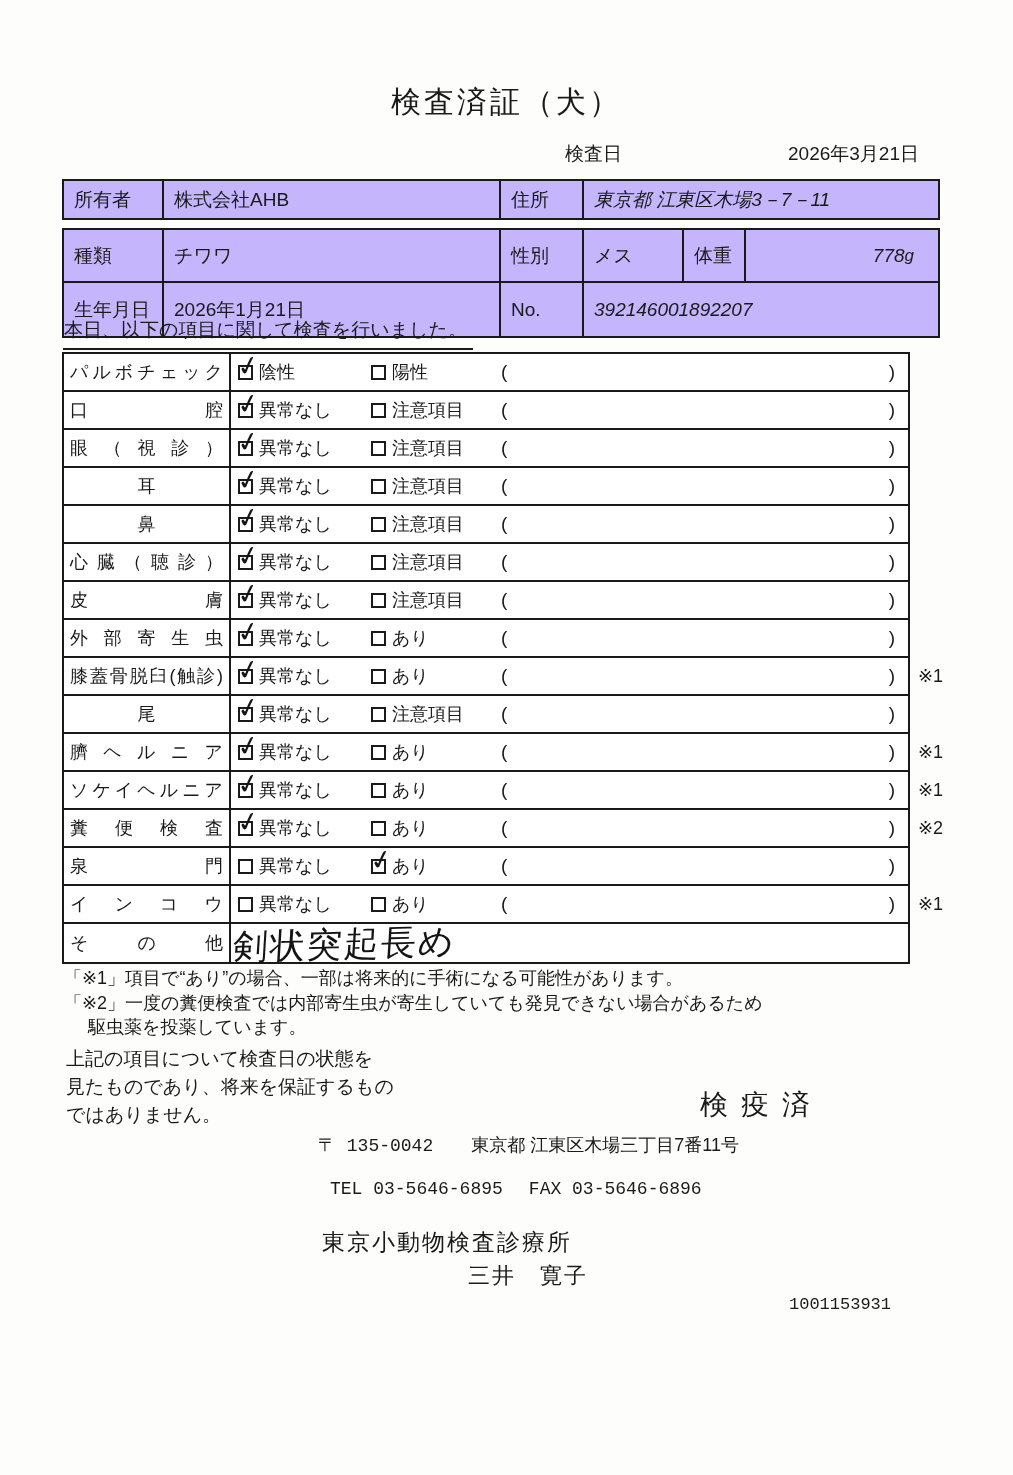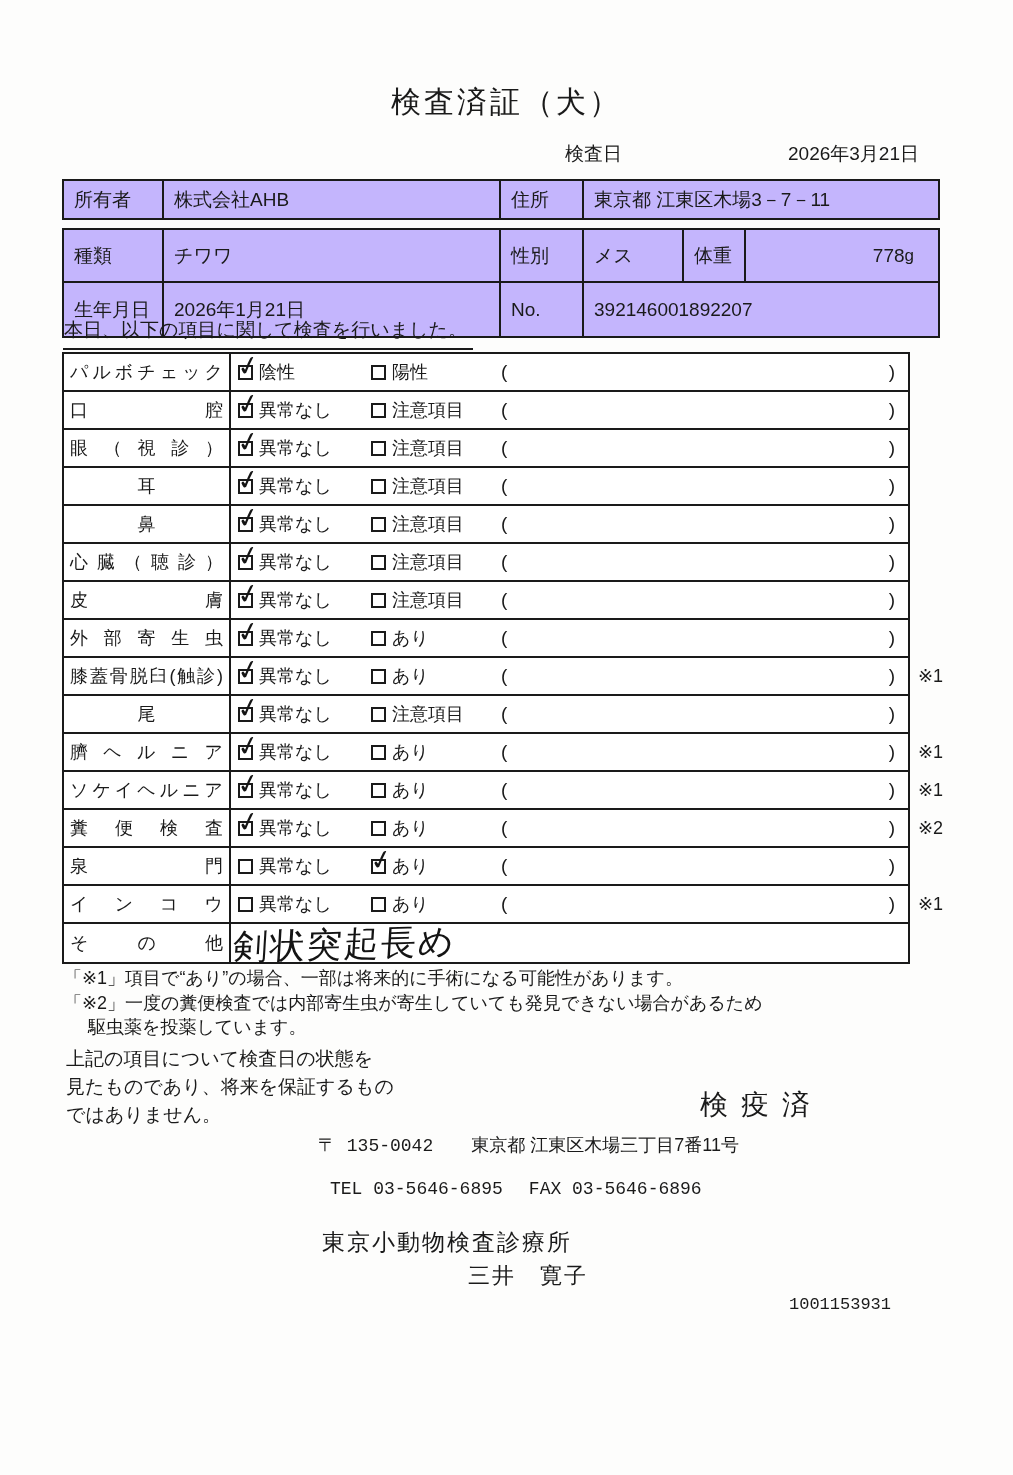--- a/index.html
+++ b/index.html
@@ -10,21 +10,21 @@
 
   .title { top:82px; left:0; width:1013px; text-align:center; font-size:30px; letter-spacing:3px; }
 
   .date-label { top:141px; left:565px; font-size:19px; }
   .date-value { top:141px; left:788px; font-size:19px; }
 
   .tbl { position:absolute; border:2px solid var(--ink); display:flex; flex-direction:column; background:#c4b5fd; }
   .trow { display:flex; }
   .cell { display:flex; align-items:center; padding-left:10px; font-size:19px; white-space:nowrap; overflow:visible; }
   .tbl .cell + .cell { border-left:2px solid var(--ink); }
-  .w98{width:98px;} .w337{width:337px;} .w83{width:83px;} .w100{width:100px;} .w62{width:62px;} .fx{flex:1;}
+  .w98{width:98px;} .w337{width:337px;} .w83{width:83px;} .w100{width:100px;} .w62{width:62px;} .fx{flex:1;font-style:italic;}
 
   .owner-tbl { top:179px; left:62px; width:878px; }
   .owner-tbl .trow { height:37px; }
 
   .pet-tbl { top:228px; left:62px; width:878px; }
   .pet-tbl .trow { height:53px; }
   .pet-tbl .trow:first-child { border-bottom:2px solid var(--ink); }
   .weight-val { justify-content:flex-end; padding-right:24px; }
   .weight-val .unit { font-size:17px; }
 

